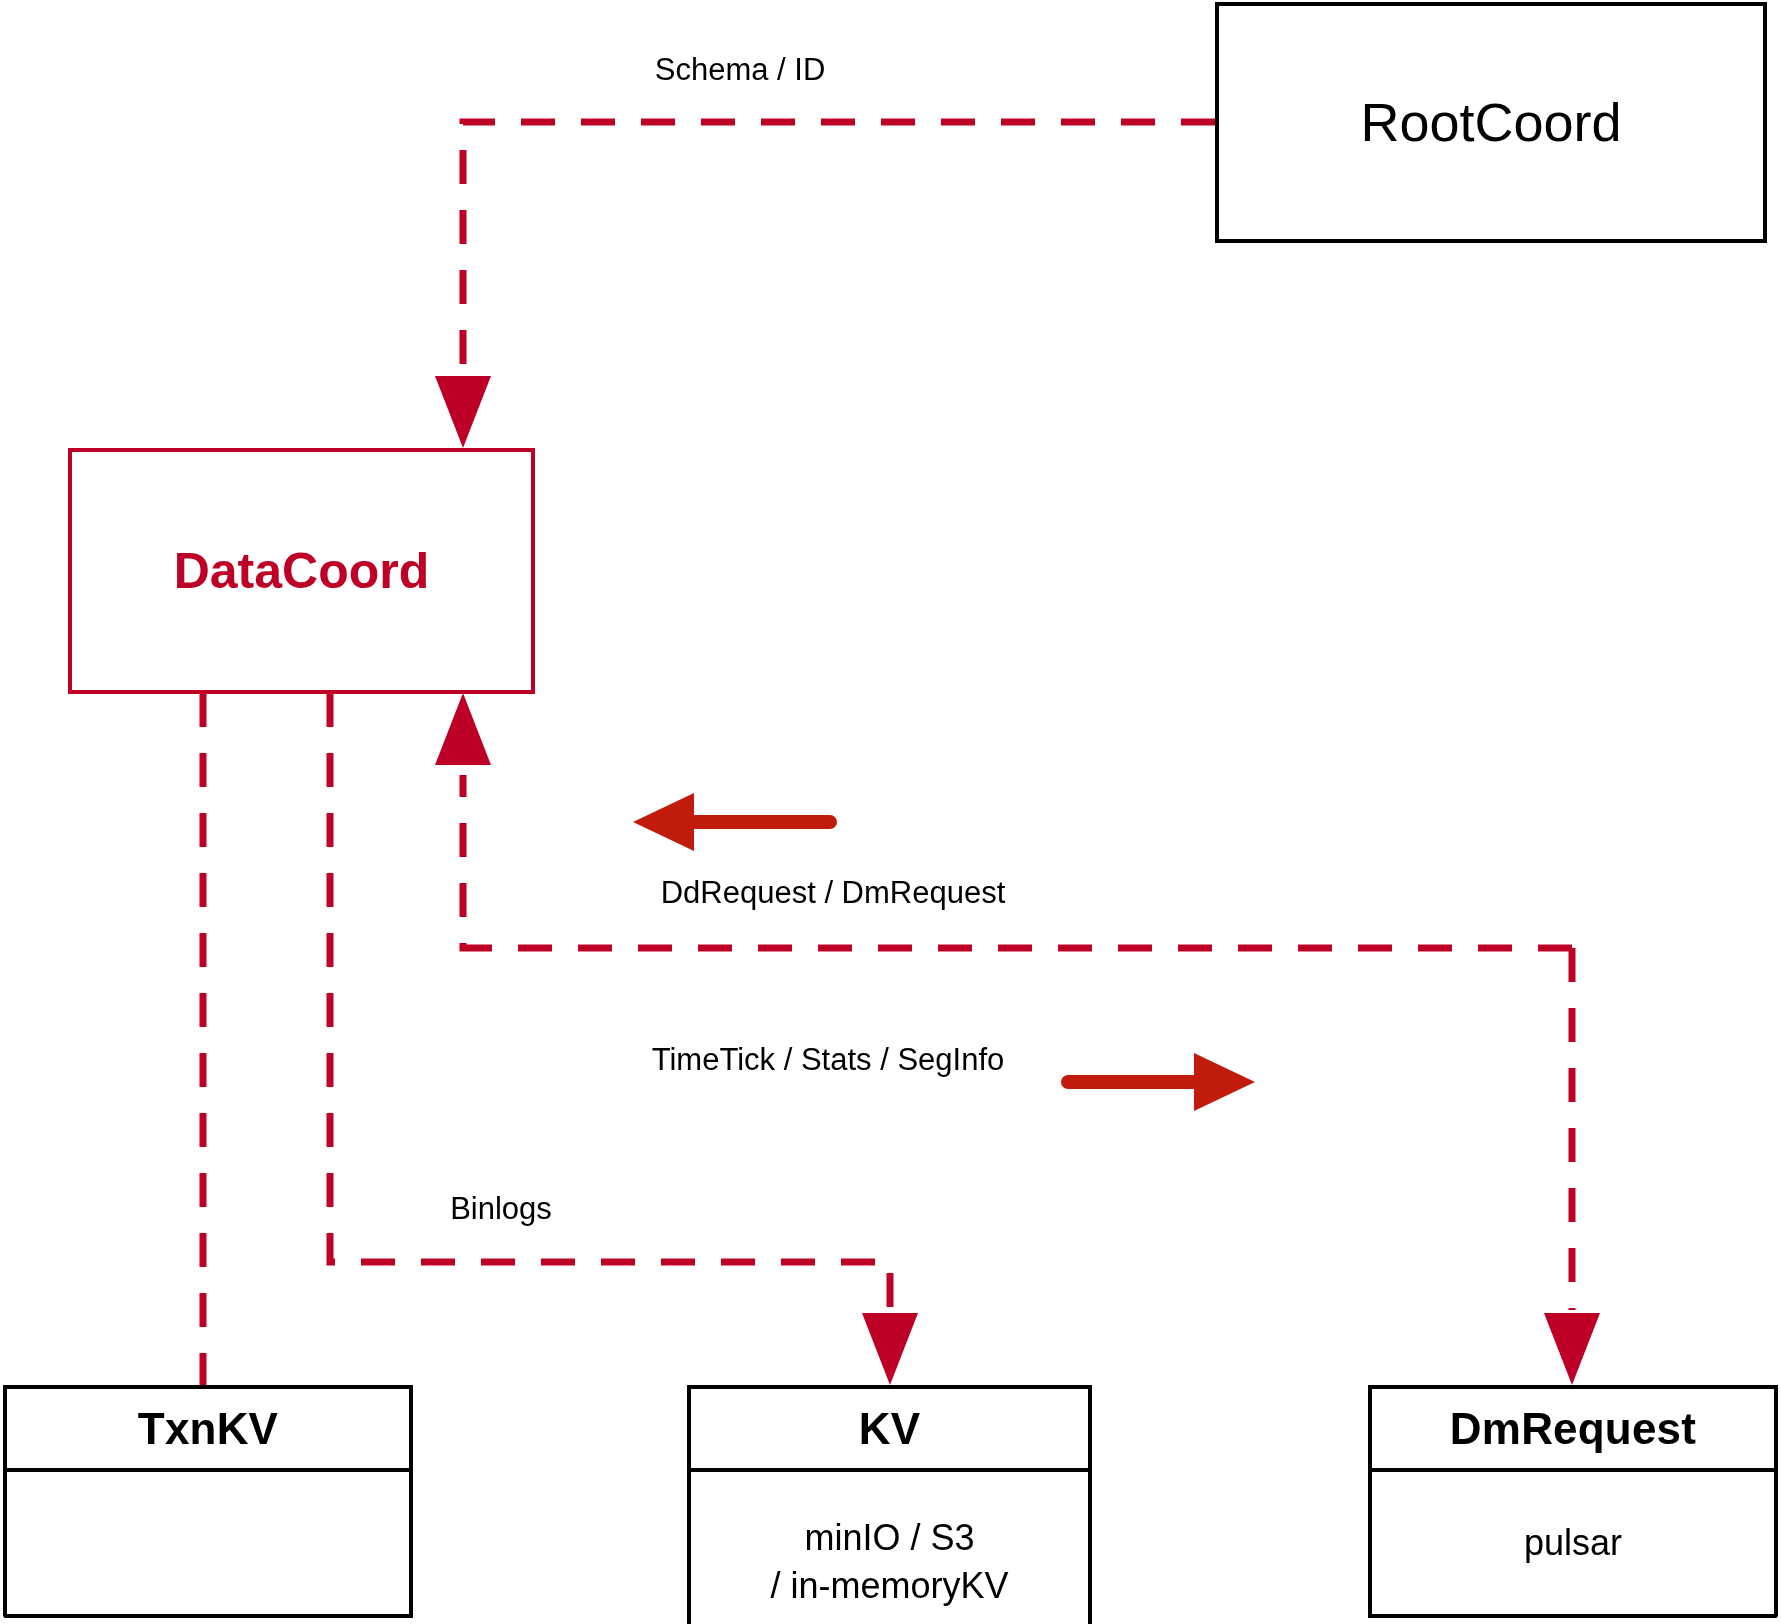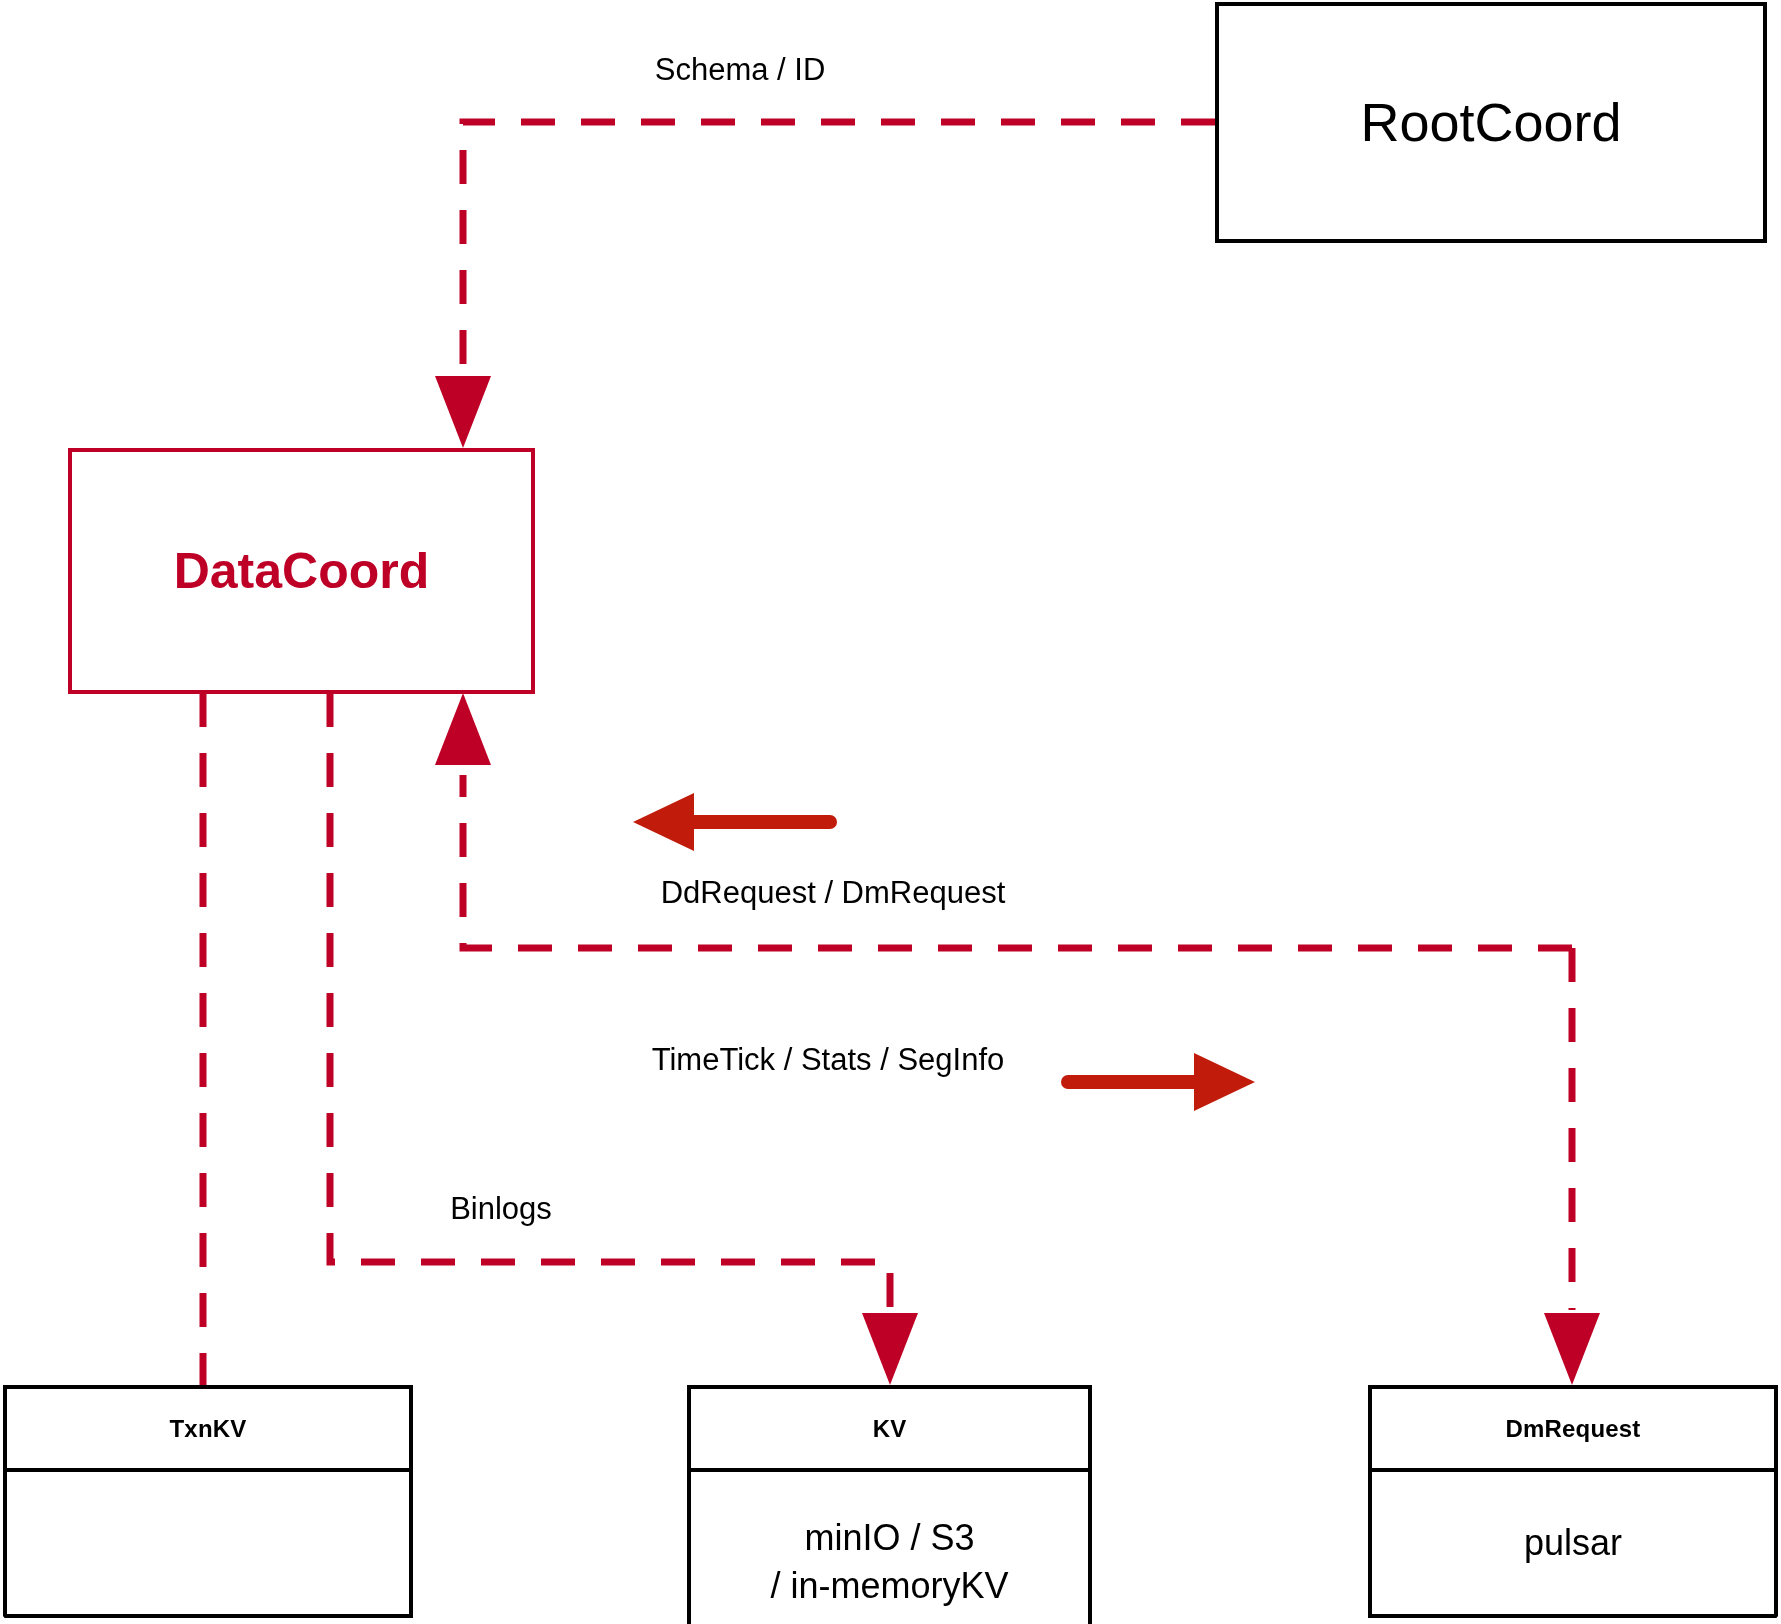--- a/index.html
+++ b/index.html
@@ -67,21 +67,21 @@
     display: flex;
     flex-direction: column;
   }
   .node-stack .stack-head {
     box-sizing: border-box;
     border-bottom: 4px solid #000000;
     display: flex;
     align-items: center;
     justify-content: center;
     font-weight: bold;
-    font-size: 24px;
+    font-size: 44px;
     color: #000000;
     letter-spacing: 0.2px;
   }
   .node-stack .stack-body {
     flex: 1 1 auto;
     display: flex;
     flex-direction: column;
     align-items: center;
     justify-content: center;
     font-size: 36px;

